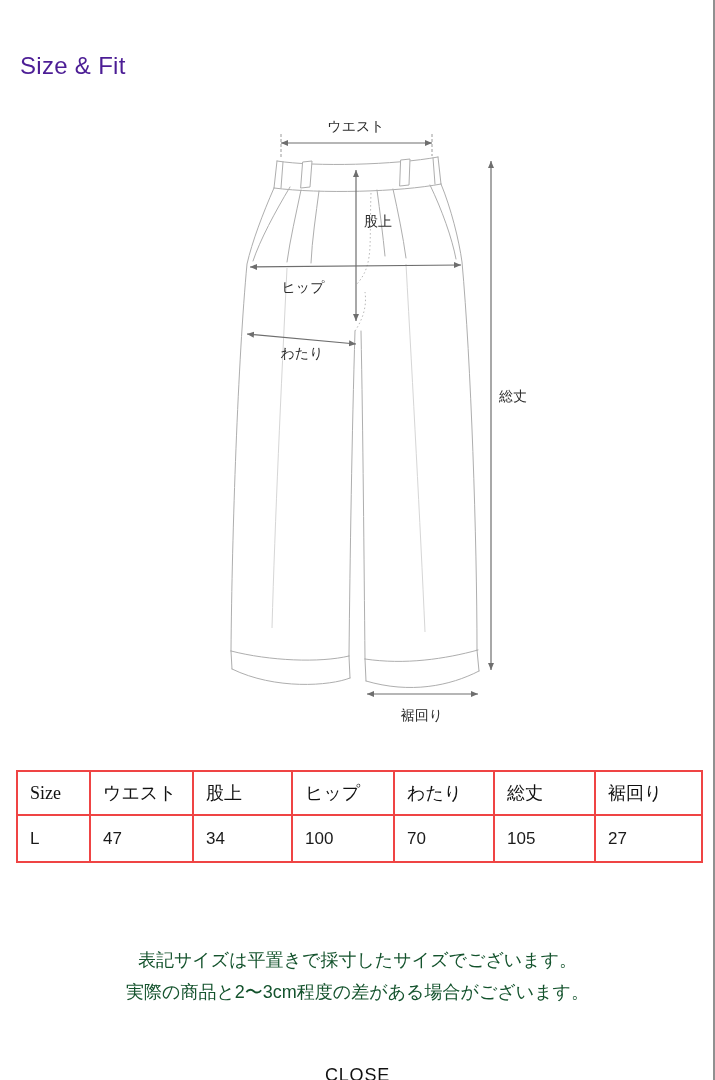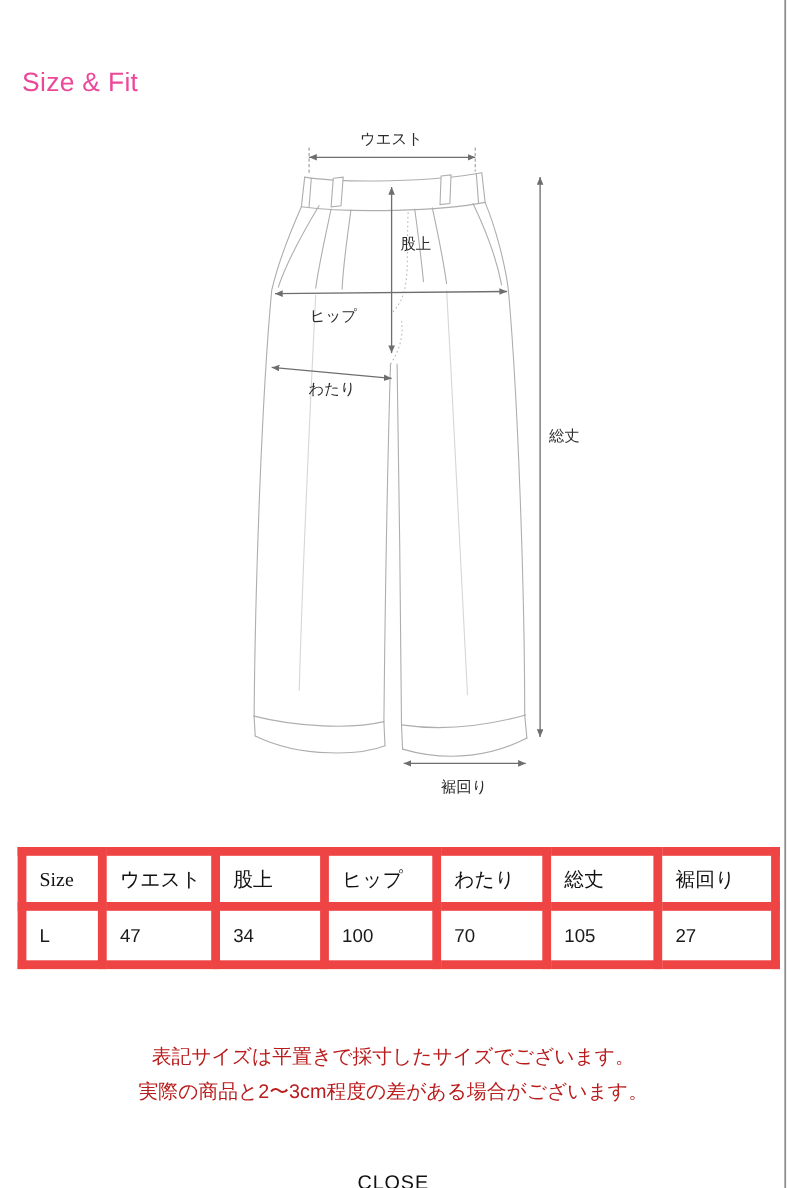--- a/index.html
+++ b/index.html
@@ -1,31 +1,31 @@
 <!DOCTYPE html>
 <html><head>
 <meta charset="utf-8">
 <style>
   html,body{margin:0;padding:0;background:#fff;}
   .page{position:relative;width:715px;height:1080px;background:#ffffff;overflow:hidden;
         font-family:"Liberation Sans","DejaVu Sans",sans-serif;color:#1a1a1a;}
-  .page-title{position:absolute;left:20px;top:62px;margin:0;font-size:24px;font-weight:500;
-        letter-spacing:.3px;color:#ec4899;}
+  .page-title{position:absolute;left:20px;top:52px;margin:0;font-size:24px;font-weight:500;
+        letter-spacing:.3px;color:#4c1d95;}
   .diagram-svg{position:absolute;left:0;top:0;width:715px;height:760px;}
   .diagram-svg text{font-family:"Liberation Serif","DejaVu Serif",serif;font-size:14px;fill:#2b2b2b;}
   .size-table{position:absolute;left:16px;top:770px;border-collapse:collapse;table-layout:fixed;
         width:685px;}
-  .size-table th,.size-table td{border:8px solid #ef4444;text-align:left;padding:0 10px 0 12px;
+  .size-table th,.size-table td{border:2px solid #ef4444;text-align:left;padding:0 10px 0 12px;
         vertical-align:middle;white-space:nowrap;overflow:hidden;}
   .size-table th{height:42px;font-family:"Liberation Serif","DejaVu Serif",serif;
         font-weight:normal;font-size:18px;color:#111;}
   .size-table td{height:45px;font-family:"Liberation Sans","DejaVu Sans",sans-serif;
         font-size:17px;color:#1a1a1a;}
   .notes{position:absolute;left:0;top:944px;width:715px;text-align:center;}
-  .notes p{margin:0;font-size:18px;line-height:32px;color:#b91c1c;}
+  .notes p{margin:0;font-size:18px;line-height:32px;color:#14532d;}
   .close-button{position:absolute;left:50%;top:1046px;transform:translateX(-50%);
         background:none;border:none;font-family:"Liberation Sans","DejaVu Sans",sans-serif;
         font-size:18px;letter-spacing:.8px;color:#111;cursor:pointer;padding:2px 6px;margin-top:17px;}
   .right-edge-line{position:absolute;right:0;top:0;width:2px;height:1080px;background:#909090;}
 </style>
 </head>
 <body>
 
 <div class="page">
 

